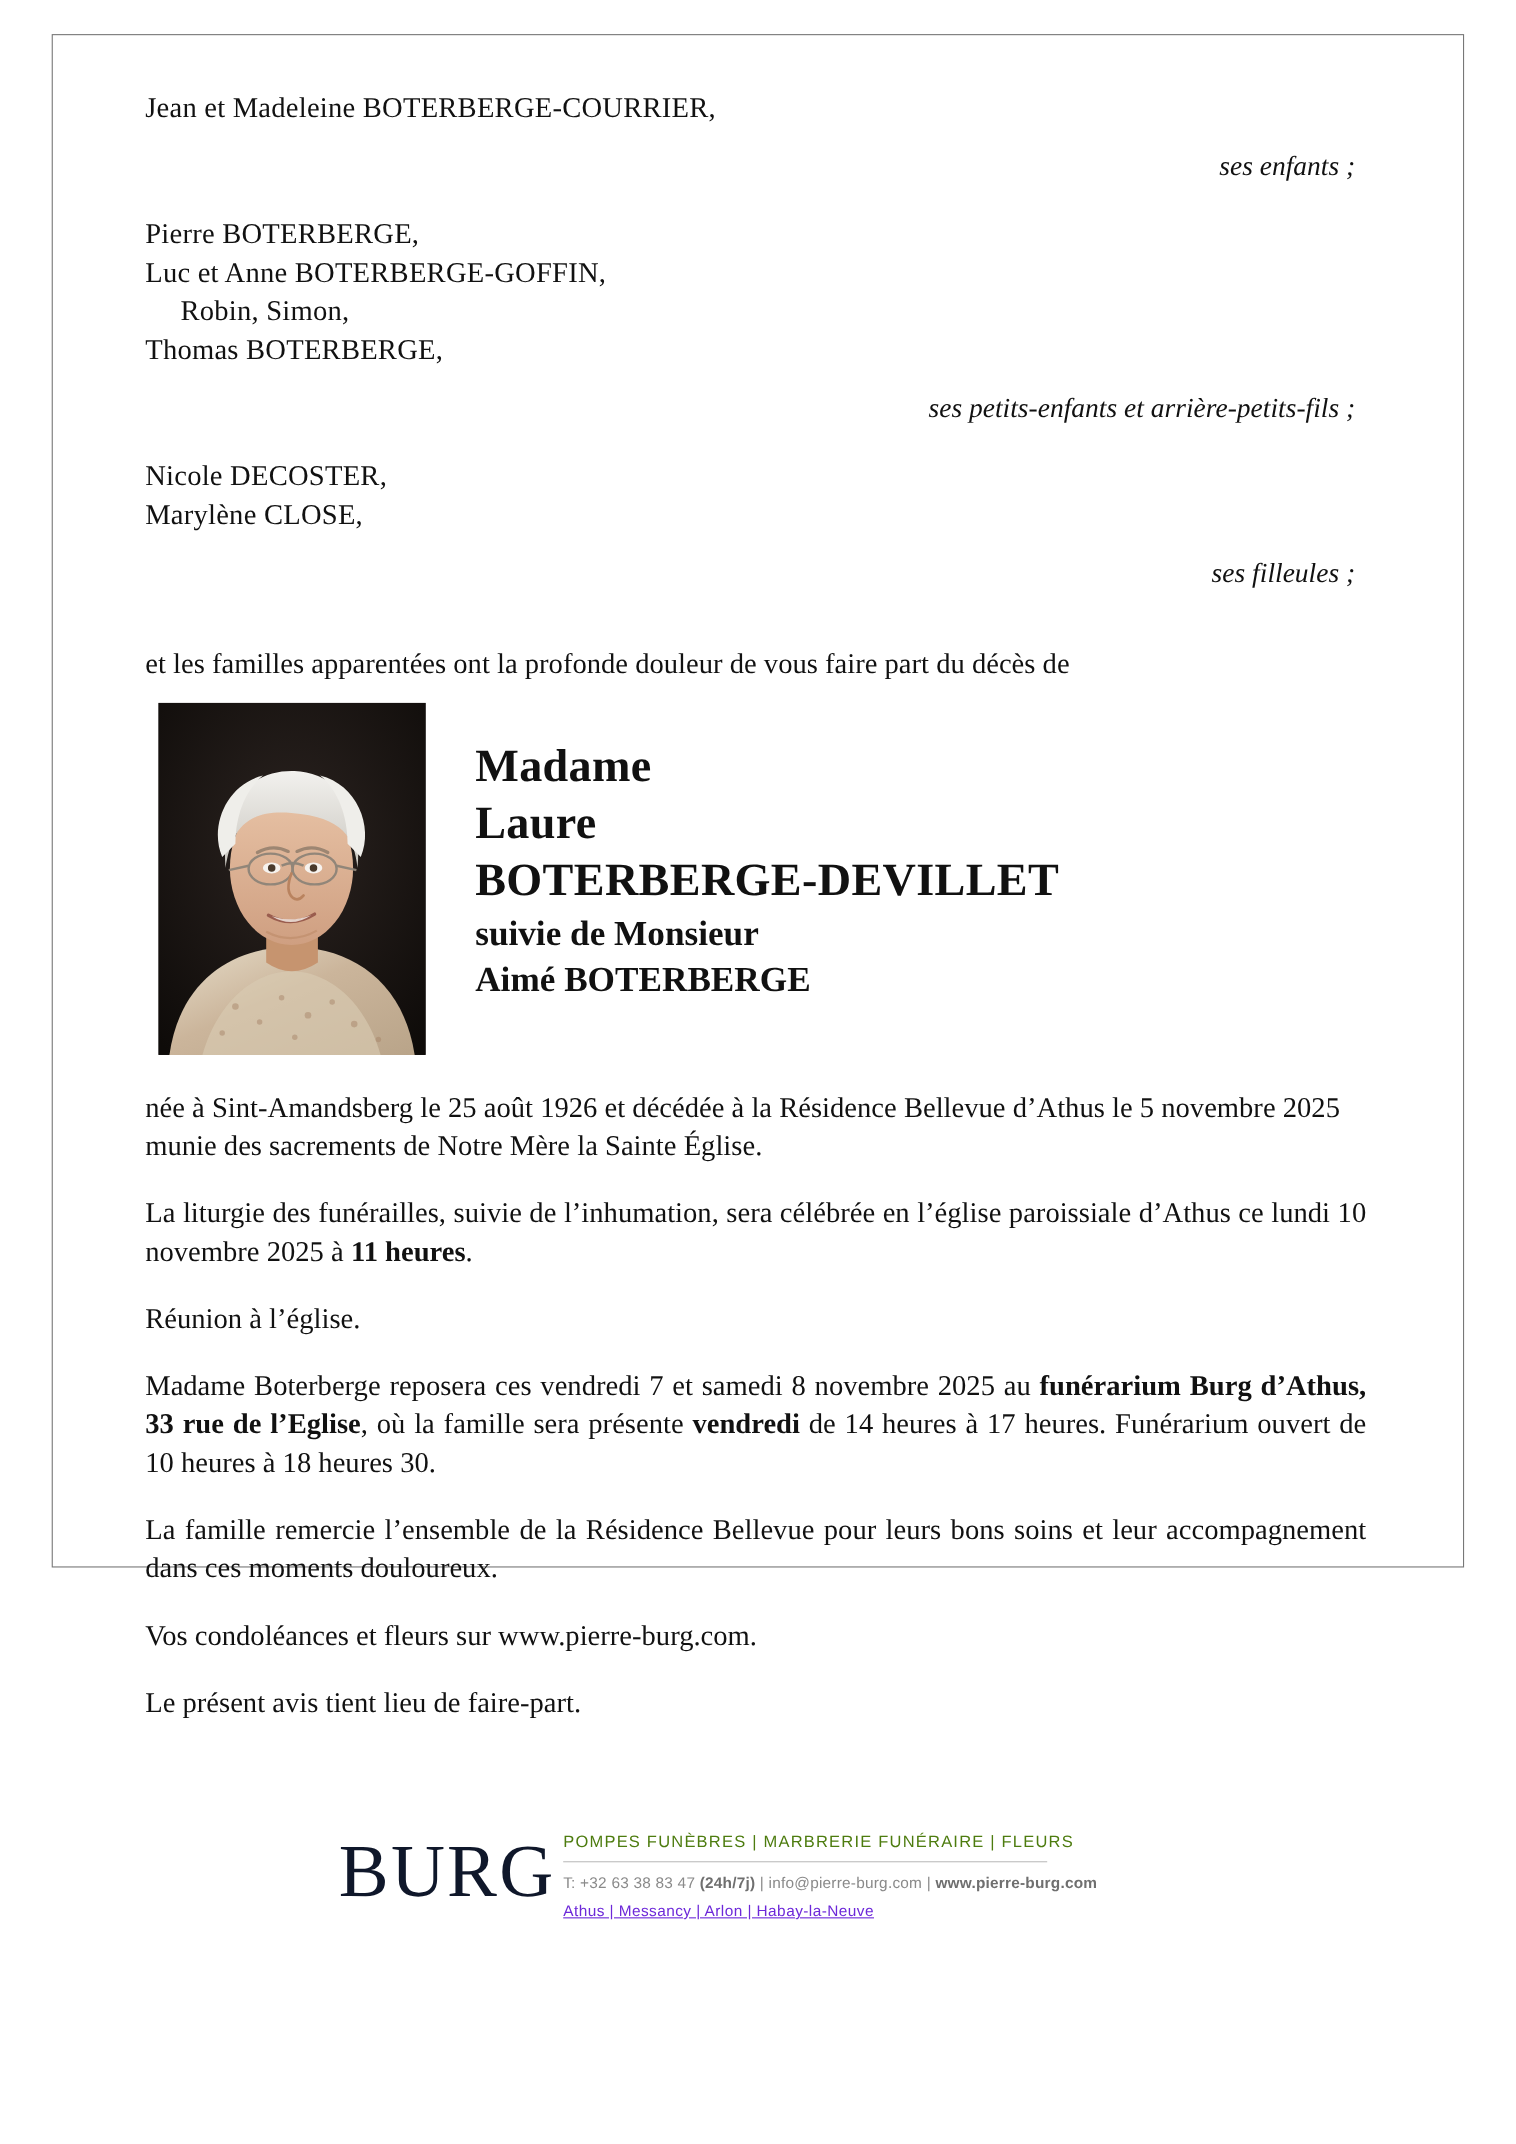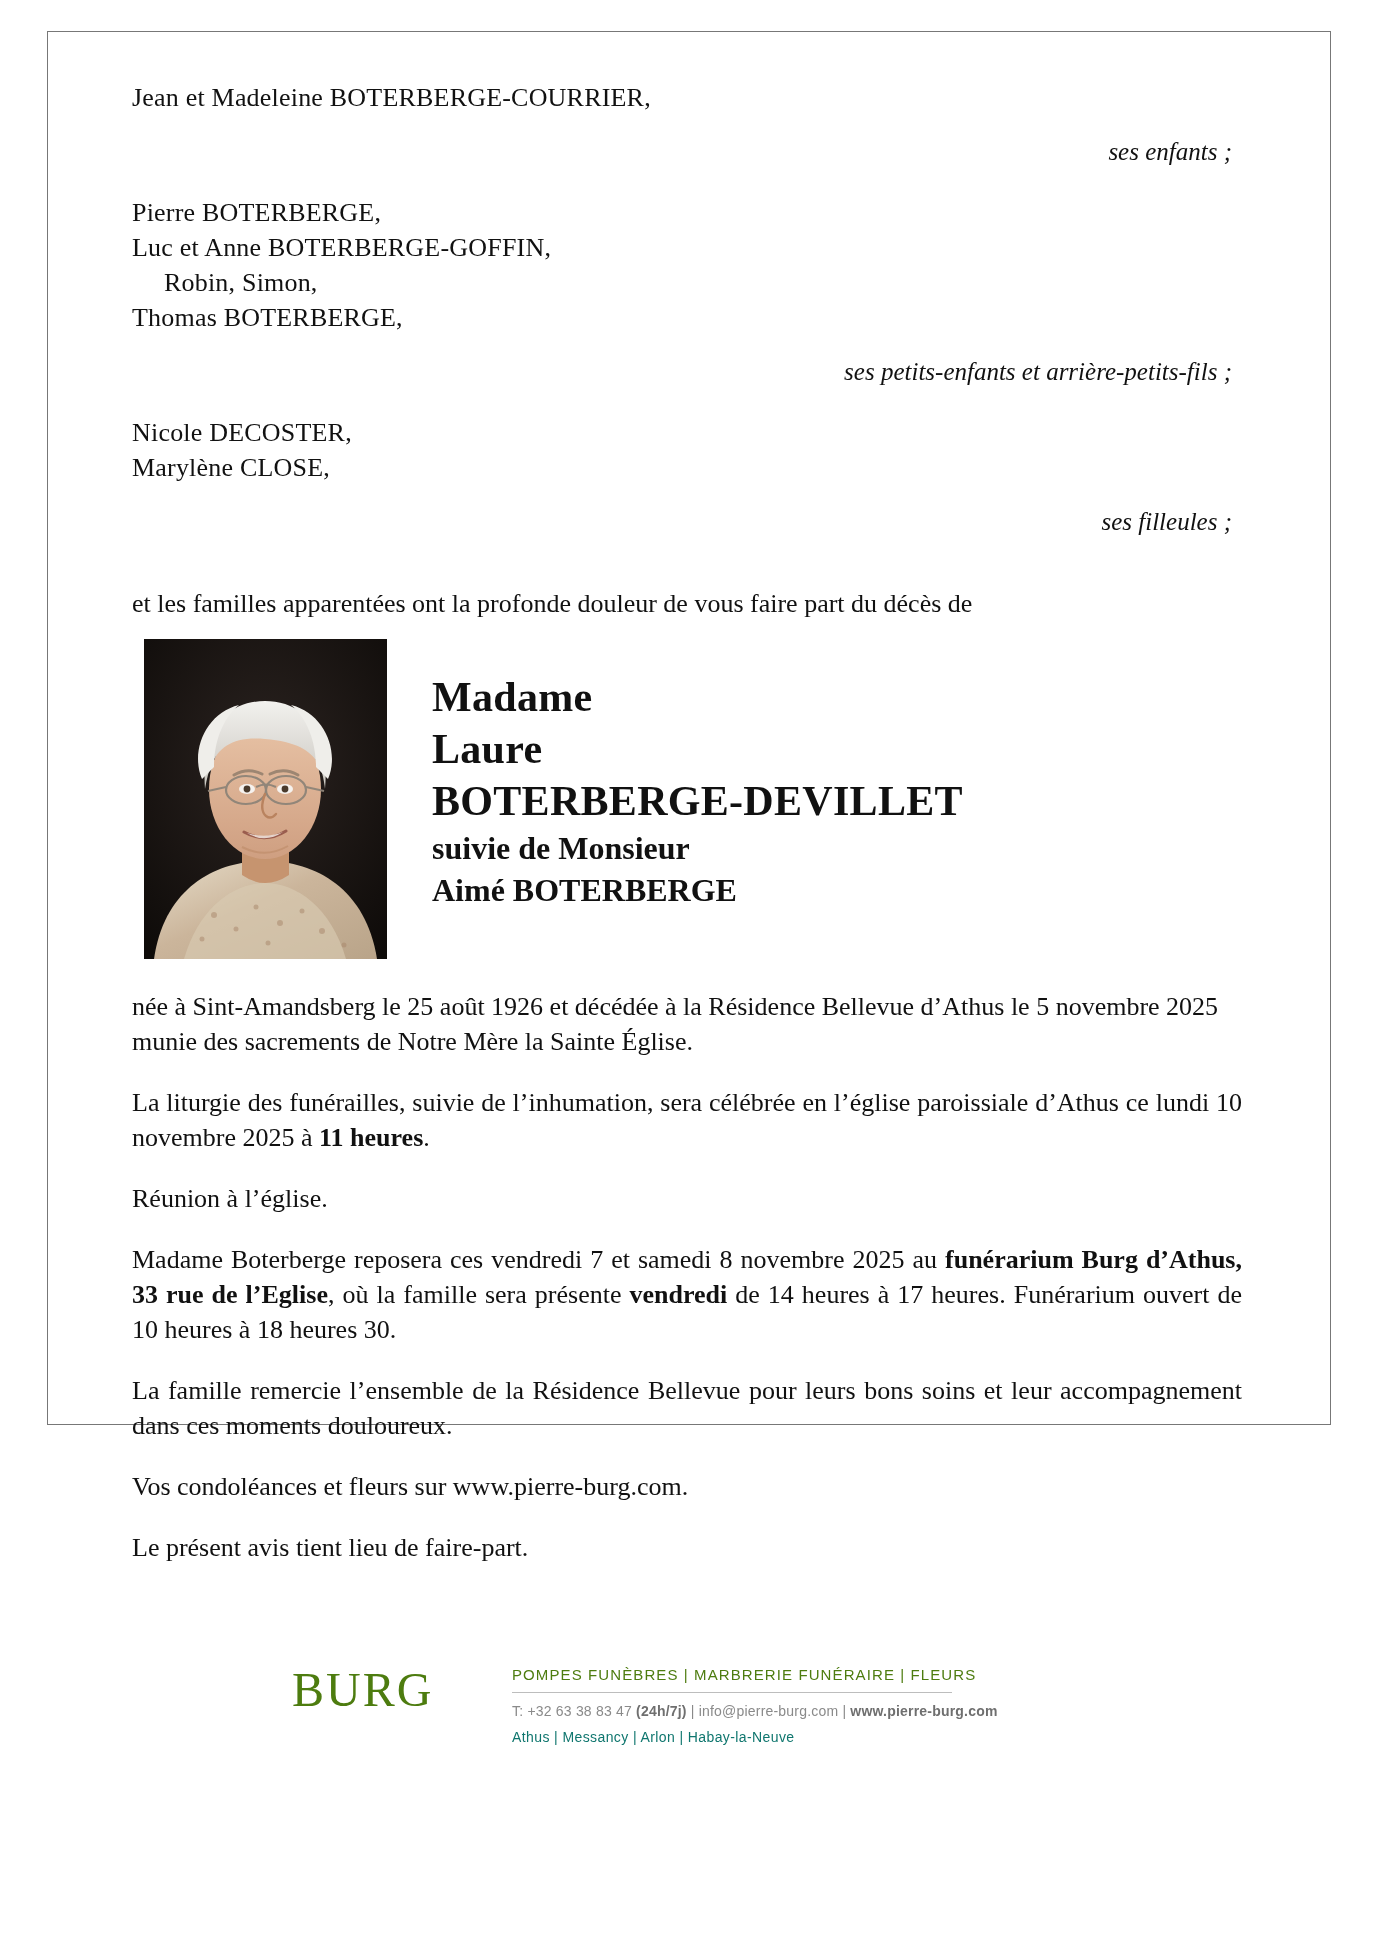--- a/index.html
+++ b/index.html
@@ -104,26 +104,26 @@
   
   .footer {
     position: absolute;
     left: 84px;
     top: 1620px;
     width: 1110px;
     height: 140px;
   }
   .burg-logo {
     position: absolute;
-    left: 160px;
+    left: 176px;
     top: 10px;
     font-family: "Liberation Serif", serif;
-    font-size: 48px;
+    font-size: 68px;
     letter-spacing: 2px;
-    color: #4d7c0f;
+    color: #0f172a;
   }
   .footer-right {
     position: absolute;
     left: 380px;
     top: 14px;
     width: 620px;
     font-family: "Liberation Sans", sans-serif;
     color: #8a8a8a;
   }
   .f-line1 {
@@ -138,22 +138,23 @@
   }
   .f-line2 {
     font-size: 14px;
     letter-spacing: 0.2px;
     color: #8a8a8a;
   }
   .f-line2 b { color: #6f6f6f; }
   .f-line3 {
     font-size: 14px;
     letter-spacing: 0.4px;
-    color: #0f766e;
+    color: #6d28d9;
     margin-top: 10px;
+    text-decoration: underline;
   }
 </style>
 </head>
 <body>
 
 <div class="page">
   <div class="inner">
 
     <div>
       <div class="family-line">Jean et Madeleine BOTERBERGE-COURRIER,</div>

